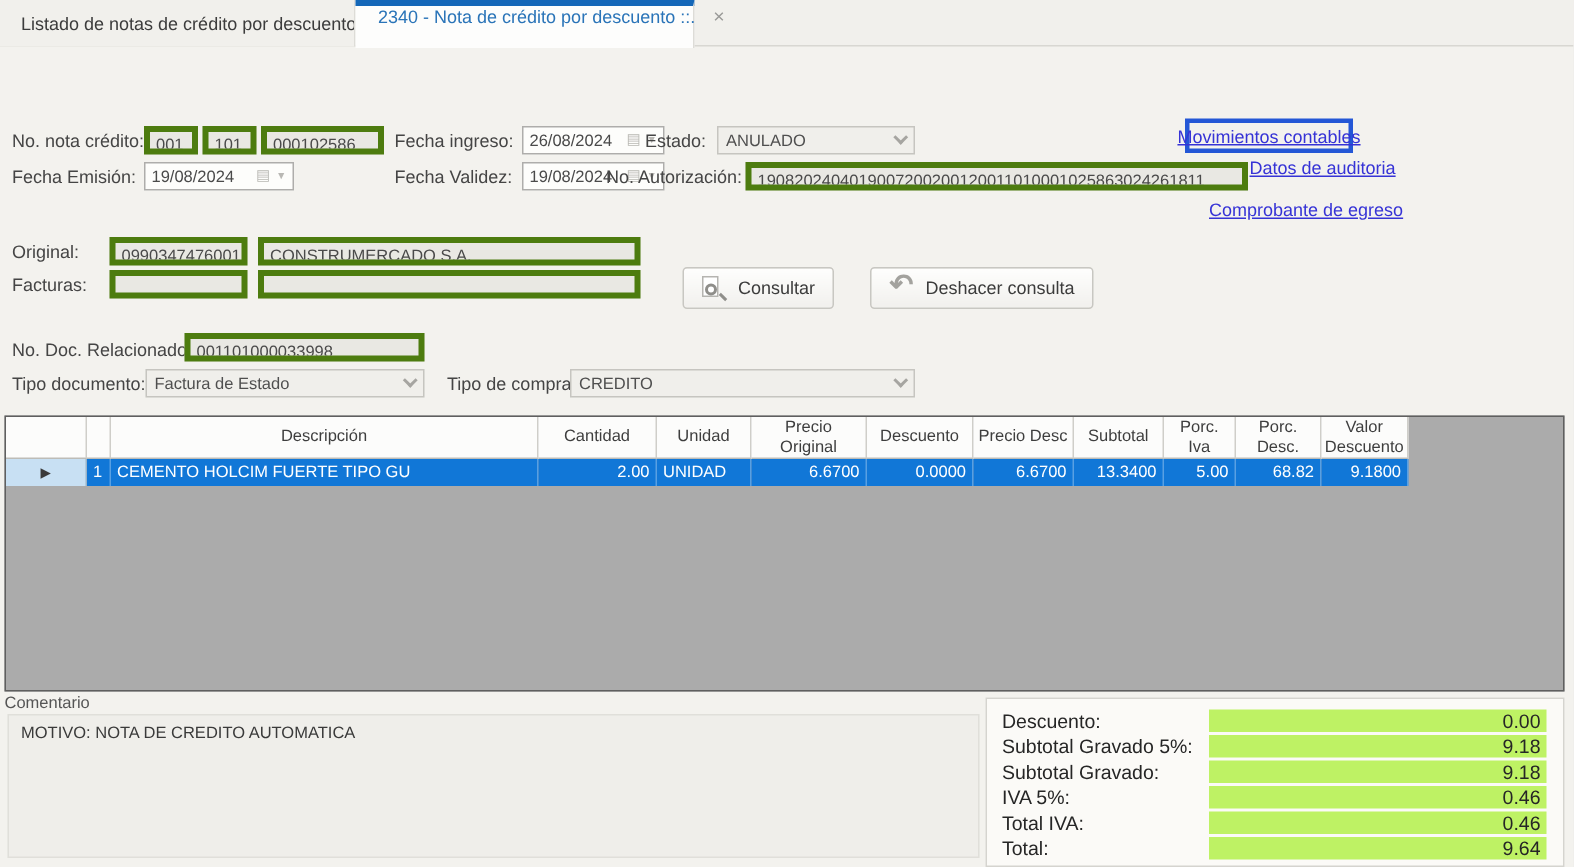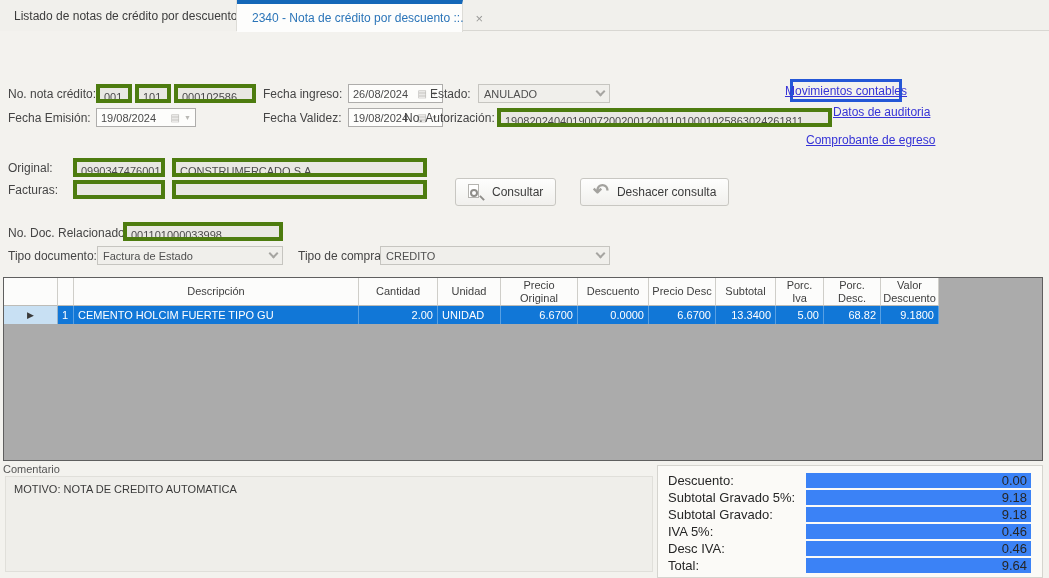--- a/index.html
+++ b/index.html
@@ -2,21 +2,21 @@
 <html><head>
 <meta charset="utf-8">
 <style>
   * { margin:0; padding:0; box-sizing:border-box; }
   body { background:#e8e8e8; font-family:"Liberation Sans", sans-serif; }
   .screen { position:relative; width:1049px; height:578px; background:#f3f2ee; overflow:hidden; }
 
   
   .tabbar { position:absolute; left:0; top:0; width:1049px; height:31px; background:#f1f0ec; border-bottom:1px solid #d8d7d2; }
   .tab-inactive { position:absolute; left:0; top:0; width:237px; height:31px; background:#f1f0ec; border-right:1px solid #dddcd7; font-size:12px; color:#3c3c3c; display:flex; align-items:center; padding-left:14px; white-space:nowrap; overflow:hidden; }
-  .tab-active { position:absolute; left:237px; top:0; width:226px; height:32px; background:#fdfdfc; border-top:4px solid #1467b8; border-right:1px solid #dddcd7; font-size:12px; color:#2a74b8; display:flex; align-items:center; padding:0 8px 0 15px; white-space:nowrap; }
+  .tab-active { position:absolute; left:237px; top:0; width:226px; height:32px; background:#fdfdfc; border-top:4px solid #1467b8; border-right:1px solid #dddcd7; font-size:12px; color:#2a74b8; display:flex; align-items:flex-start; padding:0 8px 0 15px; white-space:nowrap; }
   .tab-close { margin-left:12px; color:#9a9a98; font-size:13px; line-height:1; cursor:default; }
 
   
   .lbl { position:absolute; font-size:12px; color:#454545; white-space:nowrap; }
   .fld { position:absolute; height:19px; background:#e9e8e3; border:4px solid #4d7c0f; font-size:11px; color:#4a4a4a; padding:3px 20px 0 4px; white-space:nowrap; overflow:hidden; }
   .datefld { position:absolute; height:19px; background:#fdfdfb; border:1px solid #aeadab; font-size:11px; color:#4a4a4a; display:flex; align-items:center; padding:0 4px; }
   .cal-icon::before { content:"▤"; }
   .cal-icon { margin-left:auto; color:#b9b8b4; font-size:10px; line-height:1; }
   .tri-icon::before { content:"▼"; }
   .tri-icon { margin-left:4px; color:#b9b8b4; font-size:7px; line-height:1; }
@@ -46,21 +46,21 @@
   .dc.num { justify-content:flex-end; }
   .dc.sel { background:#c8e0f3; justify-content:center; border-right:1px solid #9ab4c8; }
   .row-arrow::before { content:"▶"; }
   .row-arrow { color:#3a3a3a; font-size:9px; line-height:1; }
 
   
   .comment-box { position:absolute; left:5px; top:476px; width:648px; height:96px; background:#efeeea; border:1px solid #e0dfda; font-size:11px; color:#3a3a3a; padding:6px 8px; }
   .totals { position:absolute; left:657px; top:465px; width:386px; height:113px; background:#fbfaf7; border:1px solid #d5d4cf; padding-top:6px; }
   .trow { display:flex; align-items:center; height:17px; padding-left:10px; }
   .tlabel { font-size:13px; color:#262626; width:138px; white-space:nowrap; }
-  .tval { width:225px; height:15px; background:#3b82f6; font-size:13px; color:#262626; text-align:right; padding-right:4px; line-height:15px; }
+  .tval { width:225px; height:15px; background:#bef264; font-size:13px; color:#262626; text-align:right; padding-right:4px; line-height:15px; }
 </style>
 </head>
 <body>
 
 <div class="screen">
 
   <div class="tabbar">
     <div class="tab-inactive">
       <span>Listado de notas de crédito por descuento ::.</span>
     </div>
@@ -194,21 +194,21 @@
     </div>
     <div class="trow">
       <span class="tlabel">Subtotal Gravado:</span>
       <span class="tval">9.18</span>
     </div>
     <div class="trow">
       <span class="tlabel">IVA 5%:</span>
       <span class="tval">0.46</span>
     </div>
     <div class="trow">
-      <span class="tlabel">Desc IVA:</span>
+      <span class="tlabel">Total IVA:</span>
       <span class="tval">0.46</span>
     </div>
     <div class="trow">
       <span class="tlabel">Total:</span>
       <span class="tval">9.64</span>
     </div>
   </div>
 
 </div>
 

